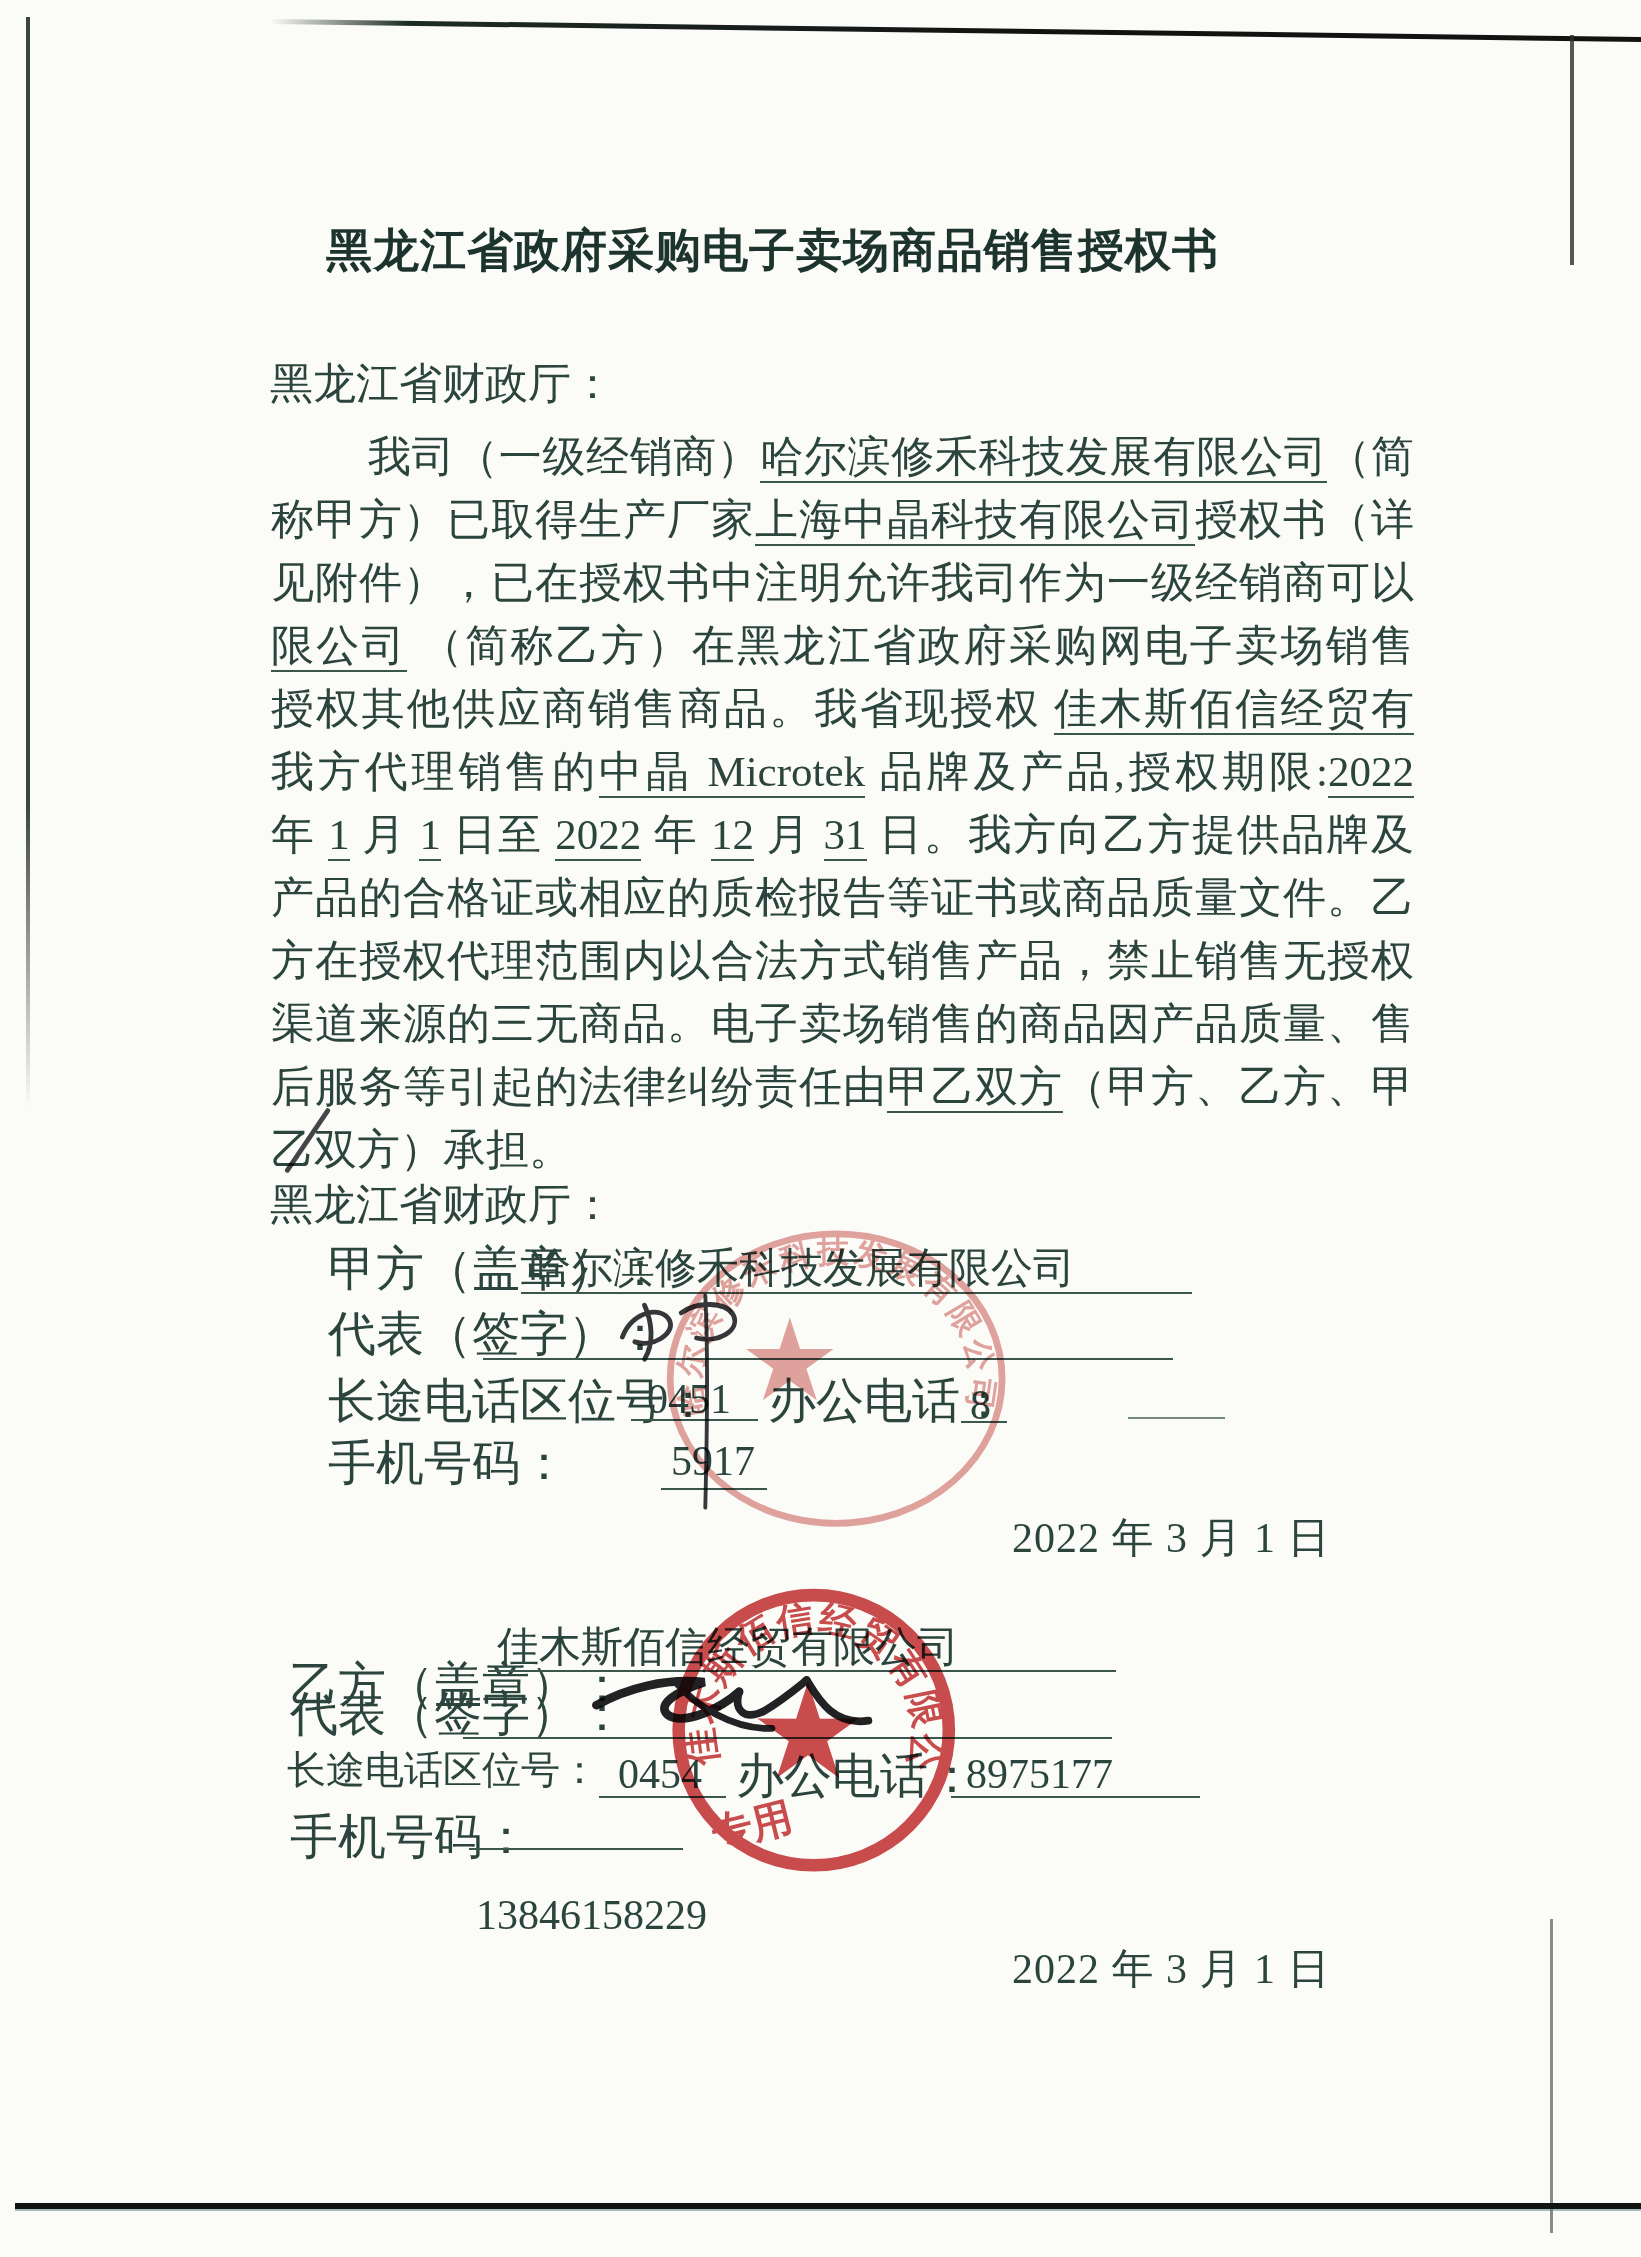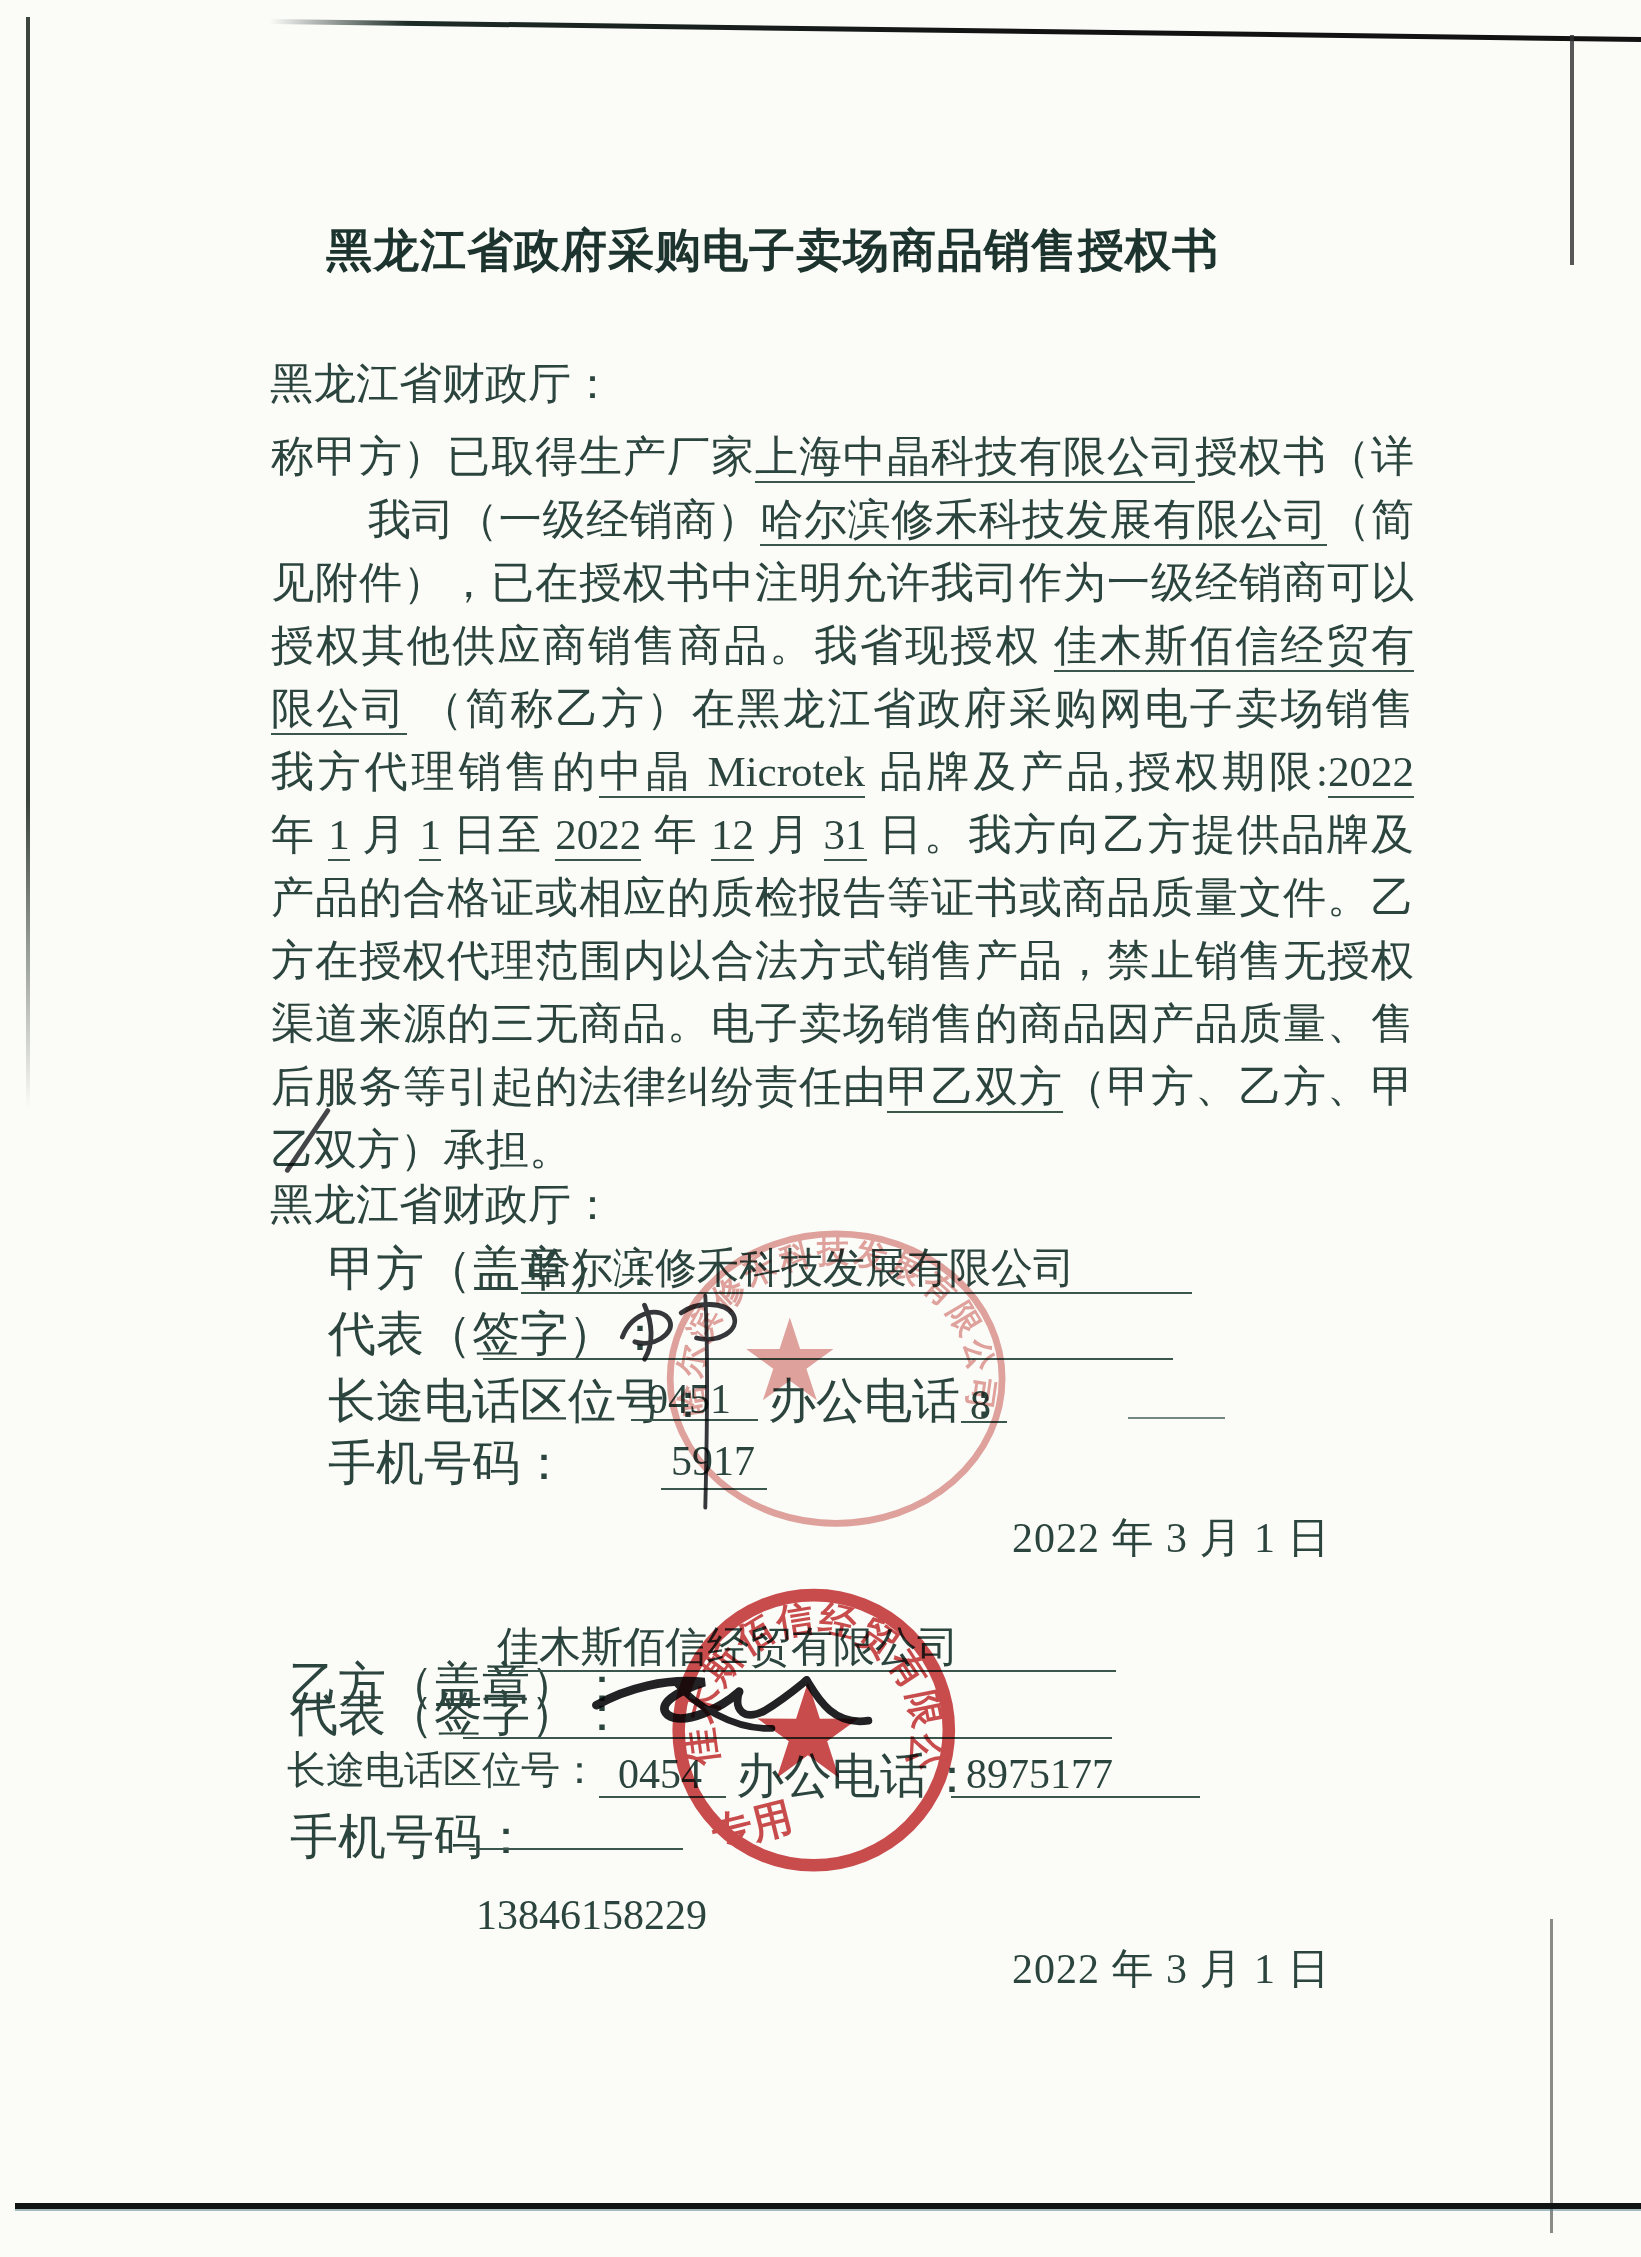--- a/index.html
+++ b/index.html
@@ -60,25 +60,25 @@
   <div class="edge edge-right-top"></div>
   <div class="edge edge-right-bottom"></div>
   <div class="edge edge-bottom"></div>
   <div class="edge edge-bottom-fringe"></div>
 
   <div class="title">黑龙江省政府采购电子卖场商品销售授权书</div>
 
   <div class="salutation salutation-1">黑龙江省财政厅：</div>
 
   <div class="body-block">
+      <div class="body-line indent"><span>我司（一级经销商）</span><span class="u">哈尔滨修禾科技发展有限公司</span><span>（简</span></div>
       <div class="body-line"><span>称甲方）已取得生产厂家</span><span class="u">上海中晶科技有限公司</span><span>授权书（详</span></div>
-      <div class="body-line indent"><span>我司（一级经销商）</span><span class="u">哈尔滨修禾科技发展有限公司</span><span>（简</span></div>
       <div class="body-line"><span>见附件），已在授权书中注明允许我司作为一级经销商可以</span></div>
+      <div class="body-line"><span class="u">限公司</span><span> （简称乙方）在黑龙江省政府采购网电子卖场销售</span></div>
       <div class="body-line"><span>授权其他供应商销售商品。我省现授权 </span><span class="u">佳木斯佰信经贸有</span></div>
-      <div class="body-line"><span class="u">限公司</span><span> （简称乙方）在黑龙江省政府采购网电子卖场销售</span></div>
       <div class="body-line"><span>我方代理销售的</span><span class="u">中晶 Microtek</span><span> 品牌及产品,授权期限:</span><span class="u">2022</span></div>
       <div class="body-line"><span>年 </span><span class="u">1</span><span> 月 </span><span class="u">1</span><span> 日至 </span><span class="u">2022</span><span> 年 </span><span class="u">12</span><span> 月 </span><span class="u">31</span><span> 日。我方向乙方提供品牌及</span></div>
       <div class="body-line"><span>产品的合格证或相应的质检报告等证书或商品质量文件。乙</span></div>
       <div class="body-line"><span>方在授权代理范围内以合法方式销售产品，禁止销售无授权</span></div>
       <div class="body-line"><span>渠道来源的三无商品。电子卖场销售的商品因产品质量、售</span></div>
       <div class="body-line"><span>后服务等引起的法律纠纷责任由</span><span class="u">甲乙双方</span><span>（甲方、乙方、甲</span></div>
       <div class="body-line last"><span>乙双方）承担。</span></div>
     </div>
 
   <div class="salutation salutation-2">黑龙江省财政厅：</div>

